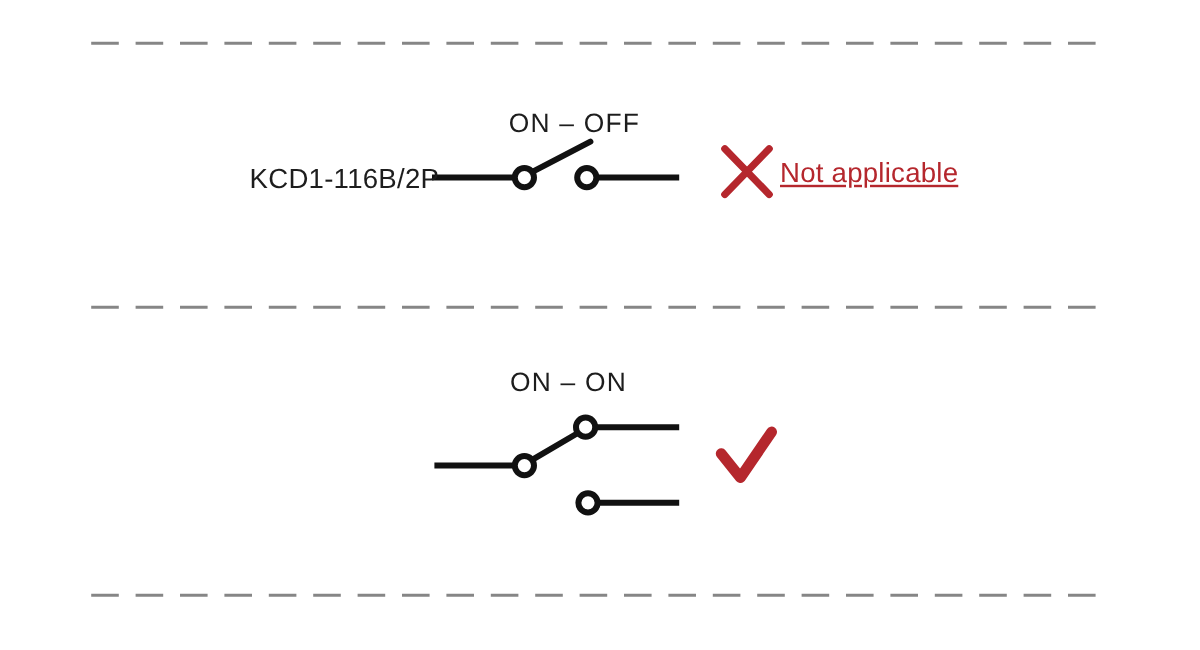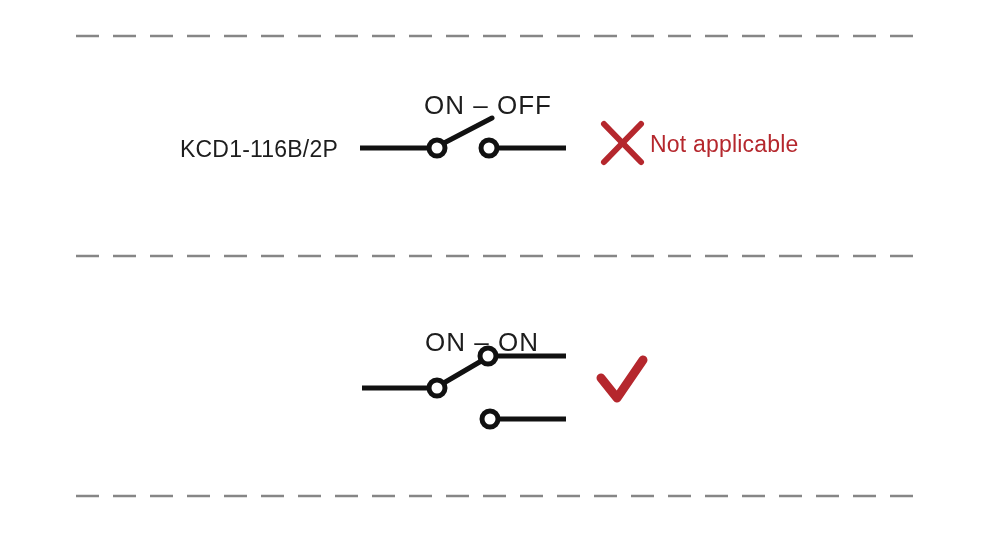--- a/index.html
+++ b/index.html
@@ -27,35 +27,37 @@
     height: 542px;
     display: block;
   }
   .label-text {
     position: absolute;
     color: #1d1d1d;
     font-family: "Liberation Sans", sans-serif;
     font-size: 23px;
     letter-spacing: 0.2px;
     white-space: nowrap;
+    margin-left: 28px;
   }
   .mode-text {
     position: absolute;
     color: #1d1d1d;
     font-family: "Liberation Sans", sans-serif;
-    font-size: 26px;
+    font-size: 22px;
     letter-spacing: 1.0px;
     white-space: nowrap;
   }
   .verdict-text {
     position: absolute;
     font-family: "Liberation Sans", sans-serif;
     font-size: 23px;
     letter-spacing: 0.2px;
     white-space: nowrap;
+    text-decoration: underline;
   }
 </style>
 </head>
 <body>
 
 <div id="canvas">
 
   <svg class="layer" viewBox="0 0 1000 542">
 
     <g>
@@ -103,16 +105,16 @@
 
   </svg>
 
   <div class="label-text" style="left:180px; top:136px;">KCD1-116B/2P</div>
 
   <div class="mode-text" style="left:424px; top:90px;">ON – OFF</div>
 
   <div class="verdict-text" style="left:650px; top:131px; color:#b5272d;">Not applicable</div>
 
 
-  <div class="mode-text" style="left:425px; top:306px;margin-top:21px;">ON – ON</div>
+  <div class="mode-text" style="left:425px; top:306px;">ON – ON</div>
 
 
 </div>
 
 </body></html>

